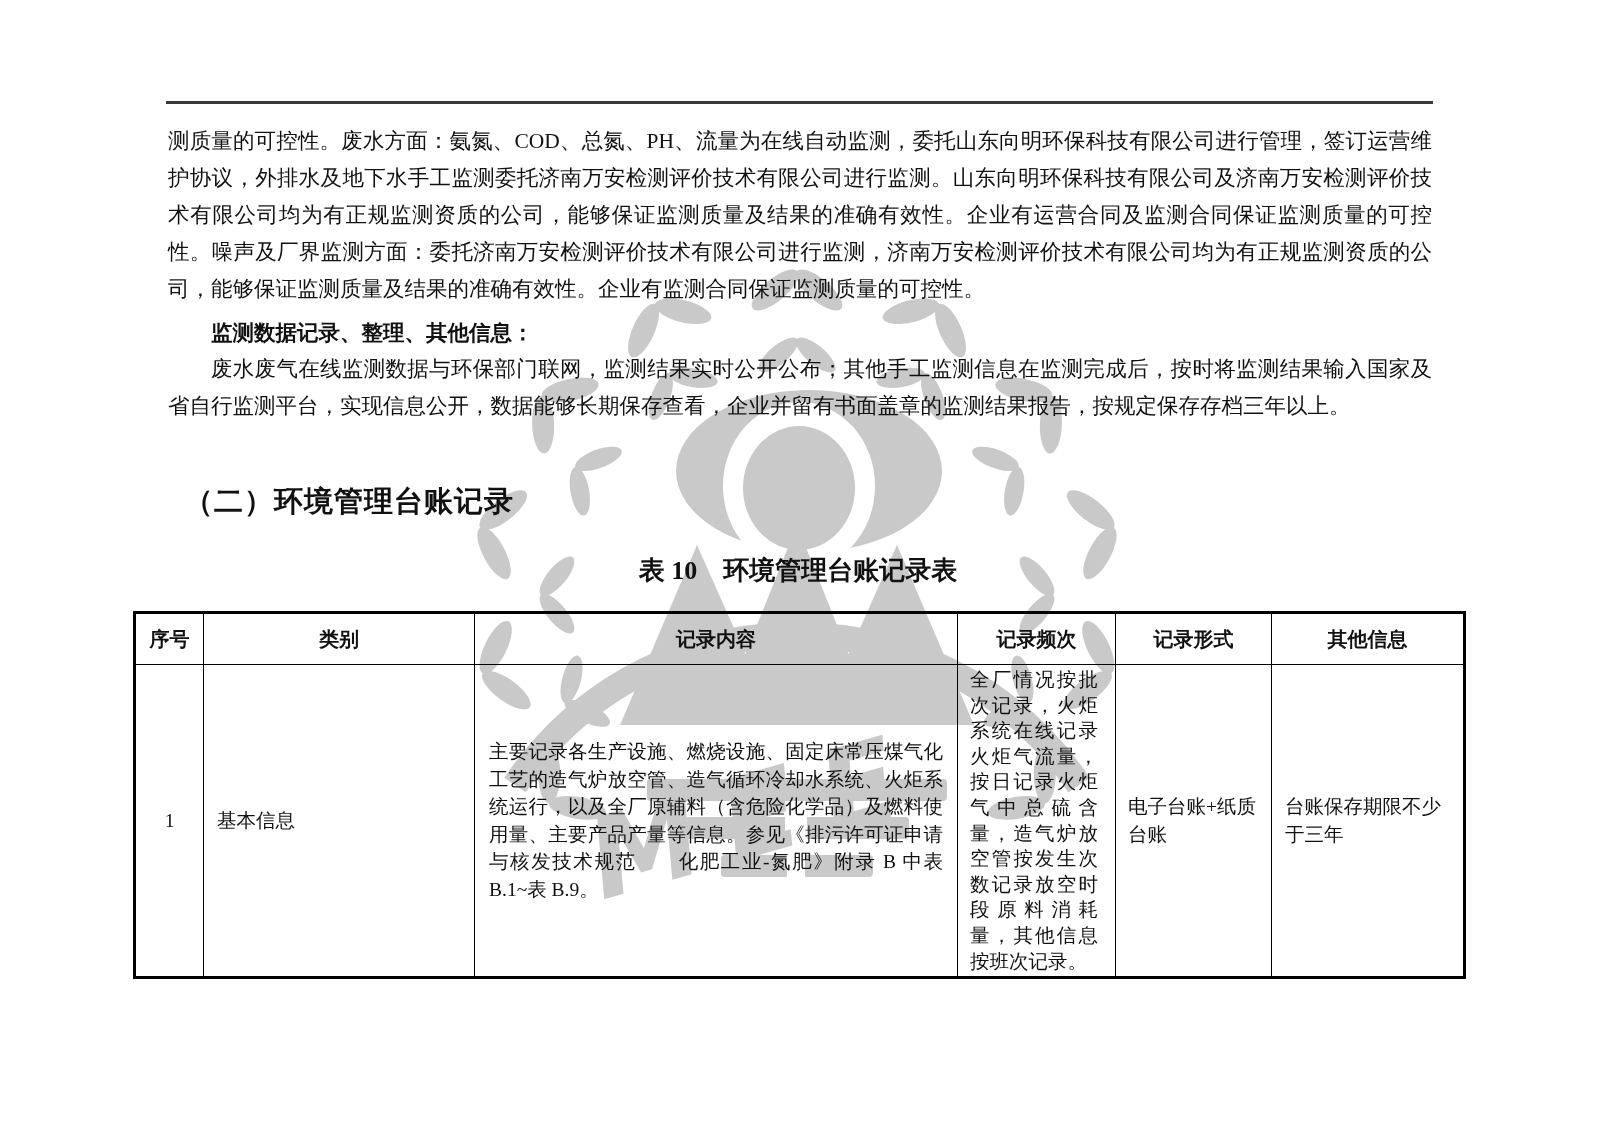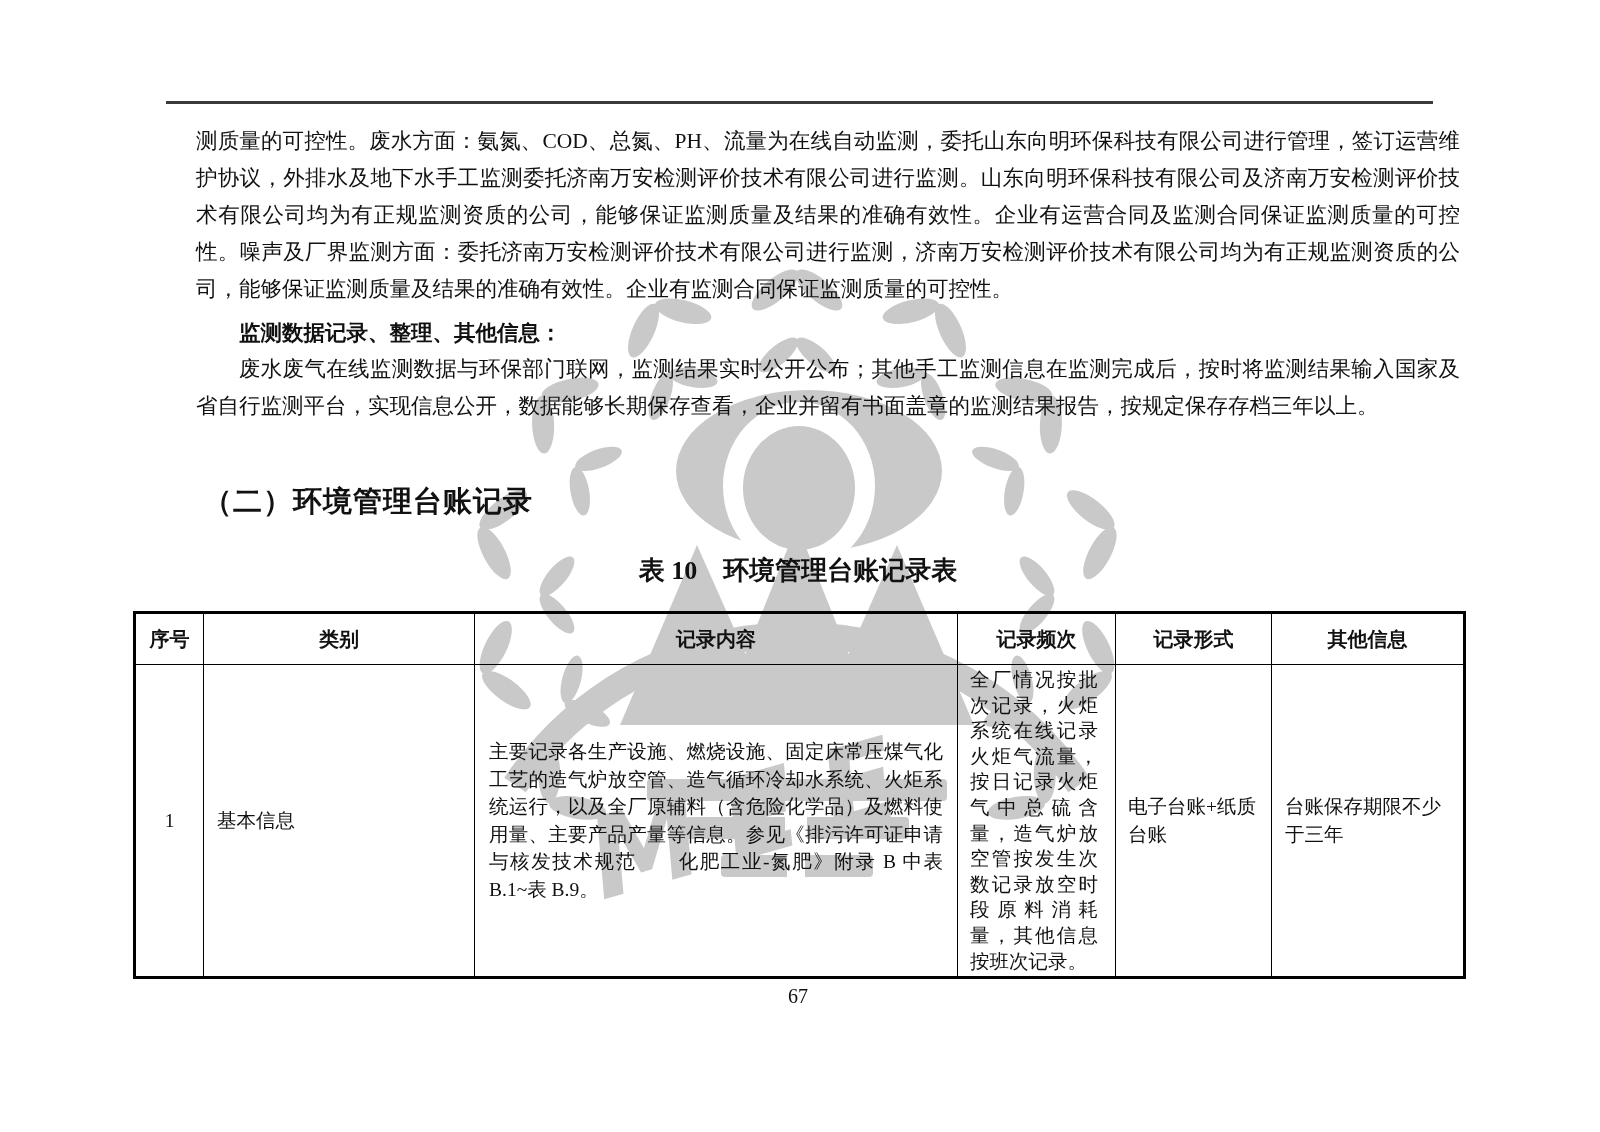--- a/index.html
+++ b/index.html
@@ -36,40 +36,38 @@
   
   .bodyflow {
     position: absolute;
     left: 168px;
     top: 123px;
     width: 1264px;
     z-index: 1;
     font-size: 21.5px;
     line-height: 37px;
     text-align: justify;
-    margin-left: 28px;
   }
   .para { text-align: justify; }
   .para-indent { text-indent: 43px; }
   .req-heading {
     font-family: "DejaVu Sans", "Liberation Sans", sans-serif;
     font-weight: bold;
     text-indent: 43px;
     margin-top: 6px;
     text-align: left;
   }
   .section-heading {
     position: absolute;
     left: 184px;
     top: 482px;
     z-index: 1;
     font-size: 29px;
     font-weight: bold;
     letter-spacing: 1px;
-    margin-left: 19px;
   }
   .table-caption {
     position: absolute;
     left: 133px;
     top: 553px;
     width: 1330px;
     z-index: 1;
     text-align: center;
     font-size: 26px;
     font-weight: bold;
@@ -218,15 +216,14 @@
         <td class="c-idx">1</td>
         <td class="c-cat">基本信息</td>
         <td class="c-content">主要记录各生产设施、燃烧设施、固定床常压煤气化工艺的造气炉放空管、造气循环冷却水系统、火炬系统运行，以及全厂原辅料（含危险化学品）及燃料使用量、主要产品产量等信息。参见《排污许可证申请与核发技术规范　　化肥工业-氮肥》附录 B 中表 B.1~表 B.9。</td>
         <td class="c-freq">全厂情况按批次记录，火炬系统在线记录火炬气流量，按日记录火炬气中总硫含量，造气炉放空管按发生次数记录放空时段原料消耗量，其他信息按班次记录。</td>
         <td class="c-form">电子台账+纸质台账</td>
         <td class="c-other">台账保存期限不少于三年</td>
       </tr>
     </tbody>
   </table>
 
-  <div class="page-number">67</div>
 
 </div>
 
 </body></html>

